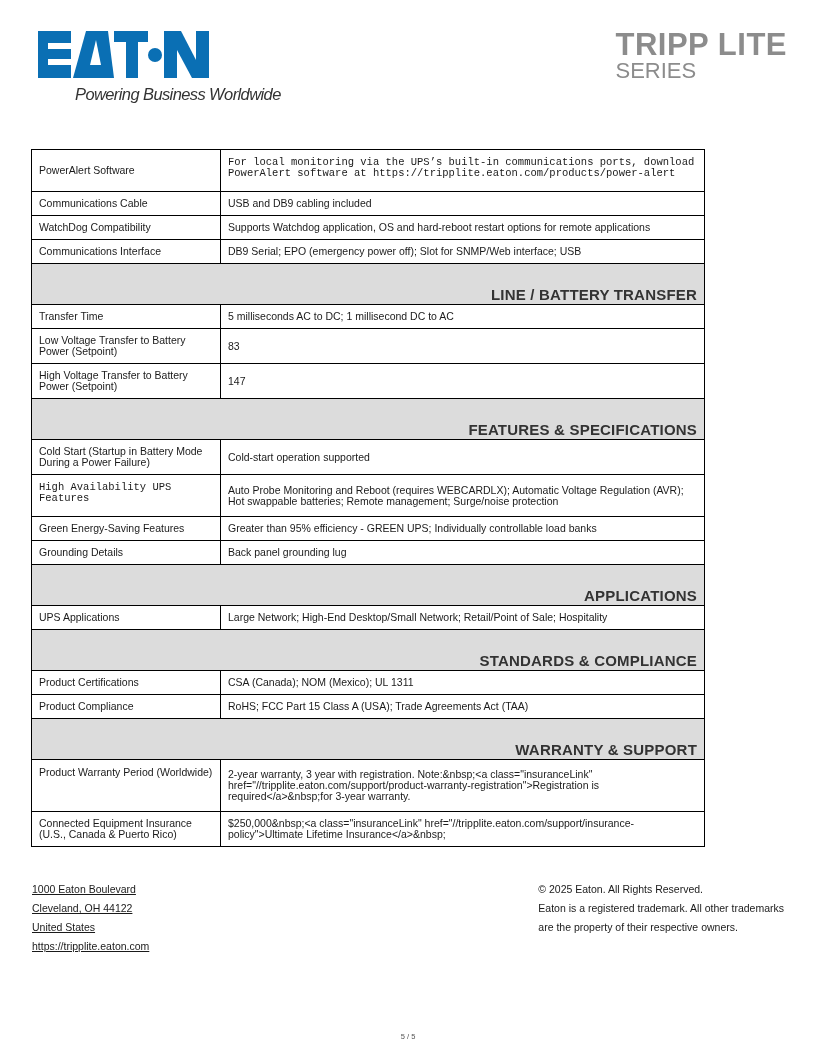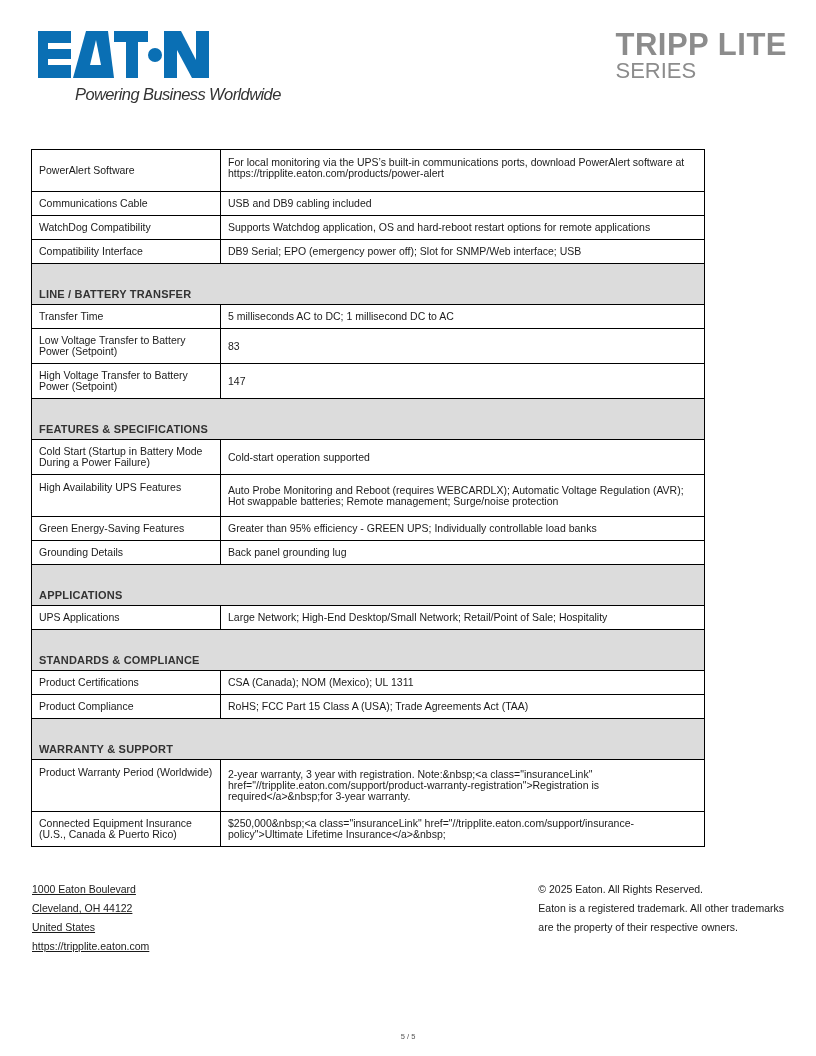--- a/index.html
+++ b/index.html
@@ -21,25 +21,25 @@
   table.spec {
     position: absolute; left: 31px; top: 149px; width: 674px;
     border-collapse: collapse; table-layout: fixed;
   }
   table.spec td {
     border: 1px solid #000000; font-size: 10.5px; line-height: 11px;
     padding: 0 7px; vertical-align: middle; color: #1a1a1a;
   }
   table.spec td.label { width: 174px; }
   tr.r1 td { height: 34px; }
-  tr.r1 td.top { vertical-align: top; padding-top: 7px; }
+  tr.r1 td.top { vertical-align: top; padding-top: 7px; font-family: Liberation Mono, monospace; }
   tr.r0 td { height: 23px; }
   tr.section td {
     background: #dcdcdc; height: 36px; vertical-align: bottom; padding-bottom: 4px;
-    font-weight: bold; font-size: 11px; color: #333333; letter-spacing: 0.2px;
+    font-weight: bold; font-size: 15px; color: #333333; letter-spacing: 0.2px; text-align: right;
   }
   tr.r2 td { height: 44px; }
   tr.r2 td.top { vertical-align: top; padding-top: 7px; }
 
   .addr { position: absolute; left: 32px; top: 882px; font-size: 10.5px; color: #1a1a1a; text-decoration: underline; }
   .addr div { height: 19px; line-height: 14px; }
   .copy { position: absolute; right: 32px; top: 882px; font-size: 10.5px; text-align: left; color: #1a1a1a; }
   .copy div { height: 19px; line-height: 14px; }
   .pagenum { position: absolute; left: 0; width: 816px; top: 1032px; text-align: center; font-size: 7.5px; color: #555555; }
 </style>
@@ -93,21 +93,21 @@
     </tr>
     <tr class="r0">
       <td class="label">Communications Cable</td>
       <td>USB and DB9 cabling included</td>
     </tr>
     <tr class="r0">
       <td class="label">WatchDog Compatibility</td>
       <td>Supports Watchdog application, OS and hard-reboot restart options for remote applications</td>
     </tr>
     <tr class="r0">
-      <td class="label">Compatibility Interface</td>
+      <td class="label">Communications Interface</td>
       <td>DB9 Serial; EPO (emergency power off); Slot for SNMP/Web interface; USB</td>
     </tr>
 
     <tr class="section">
       <td colspan="2">LINE / BATTERY TRANSFER</td>
     </tr>
     <tr class="r0">
       <td class="label">Transfer Time</td>
       <td>5 milliseconds AC to DC; 1 millisecond DC to AC</td>
     </tr>

